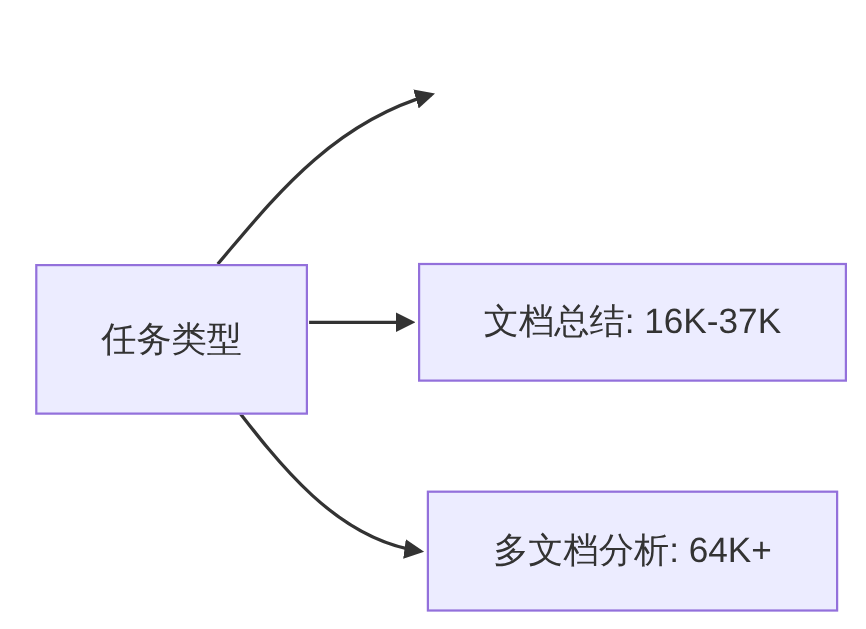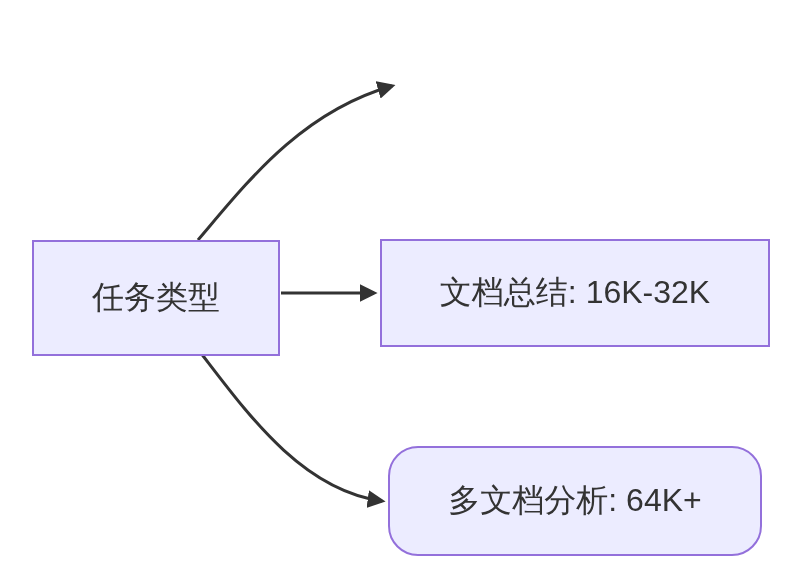--- a/index.html
+++ b/index.html
@@ -32,24 +32,24 @@
     background: #ECECFF;
     border: 2px solid #9370DB;
     color: #333333;
     font-size: 32px;
     display: flex;
     align-items: center;
     justify-content: center;
     text-align: center;
     white-space: nowrap;
   }
-  .node-root   { left: 32px;  top: 240px; width: 248px; height: 116px; }
+  .node-root   { left: 32px;  top: 240px; width: 248px; height: 137px; }
   .node-qa     { left: 398px; top: 30px;  width: 355px; height: 110px; }
   .node-doc    { left: 380px; top: 239px; width: 390px; height: 108px; }
-  .node-multi  { left: 388px; top: 446px; width: 374px; height: 110px; border-radius: 30px; }
+  .node-multi  { left: 388px; top: 446px; width: 374px; height: 110px; }
 </style>
 </head>
 <body>
 
 <div class="canvas">
 
   <svg class="edge-layer" width="787" height="572" viewBox="0 0 787 572" aria-hidden="true">
     <defs>
       <marker id="arrowhead" viewBox="0 0 10 10" refX="8" refY="5" markerWidth="6" markerHeight="6" orient="auto-start-reverse">
         <path d="M 0 0 L 10 5 L 0 10 z" fill="#333333"></path>
@@ -59,20 +59,20 @@
     <path class="edge" d="M 281,293 L 374,293" marker-end="url(#arrowhead)"></path>
     <path class="edge" d="M 197,348 C 245,410 300,490 382,501" marker-end="url(#arrowhead)"></path>
   </svg>
 
   <div class="node node-root">
     <span>任务类型</span>
   </div>
 
 
   <div class="node node-doc">
-    <span>文档总结: 16K-32K</span>
+    <span>文档总结: 16K-37K</span>
   </div>
 
   <div class="node node-multi">
     <span>多文档分析: 64K+</span>
   </div>
 
 </div>
 
 </body></html>

